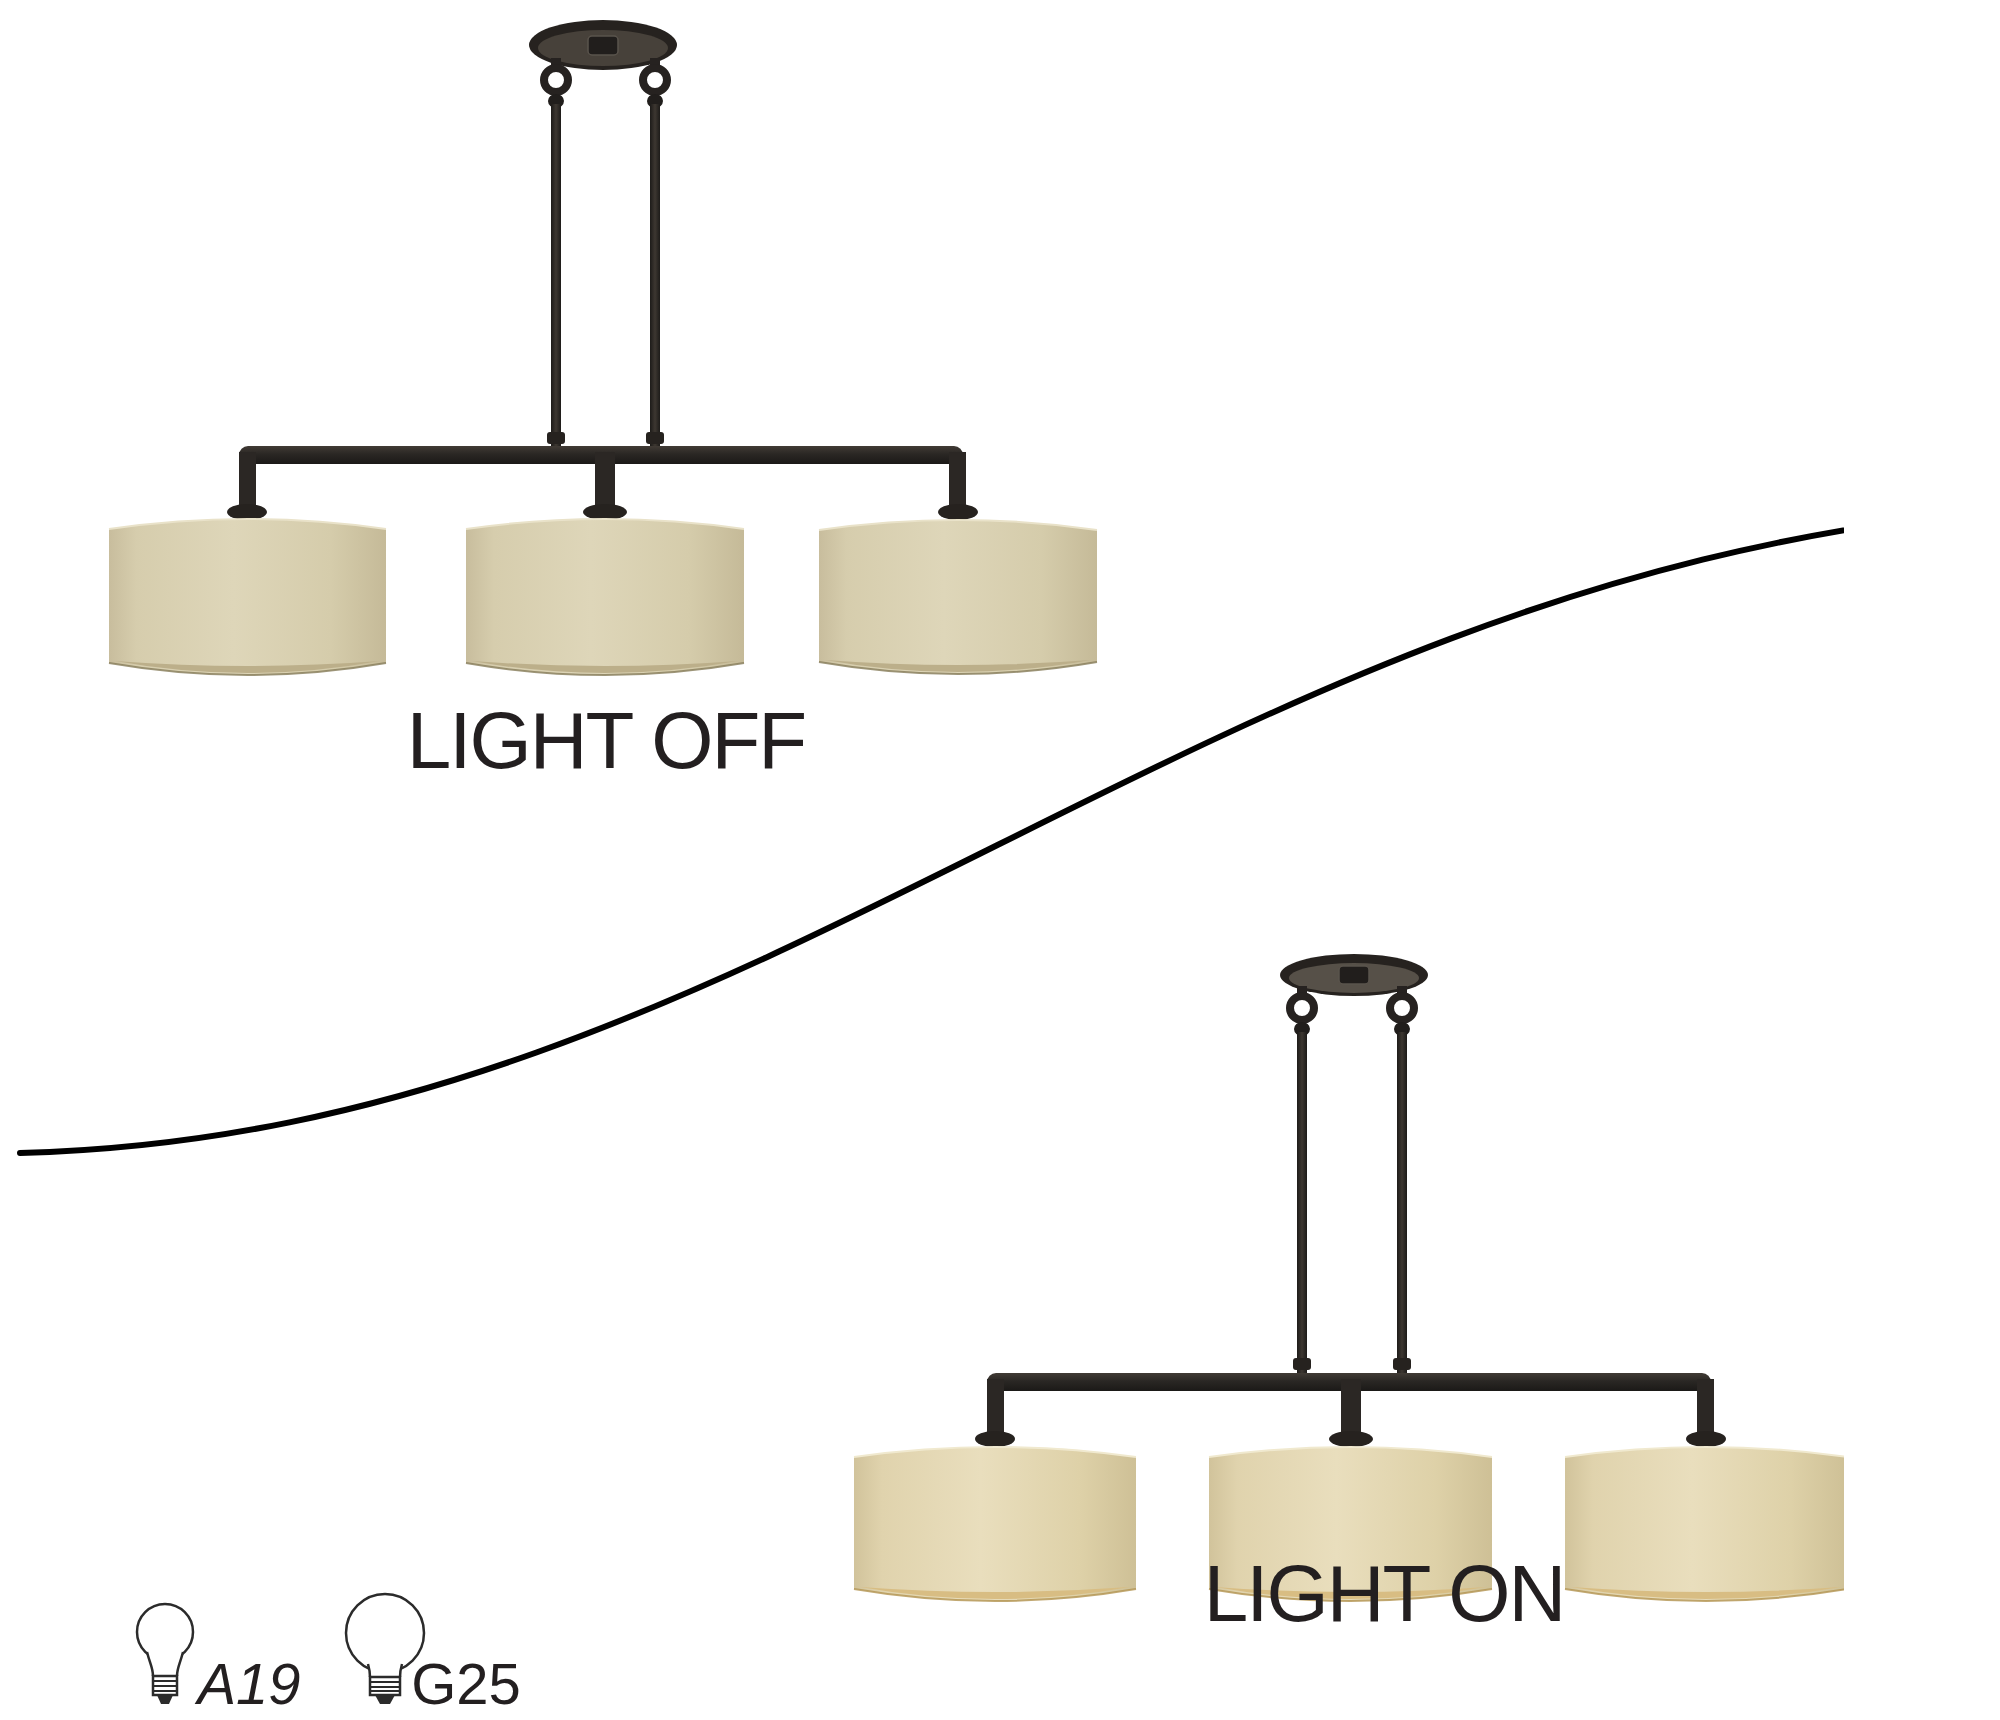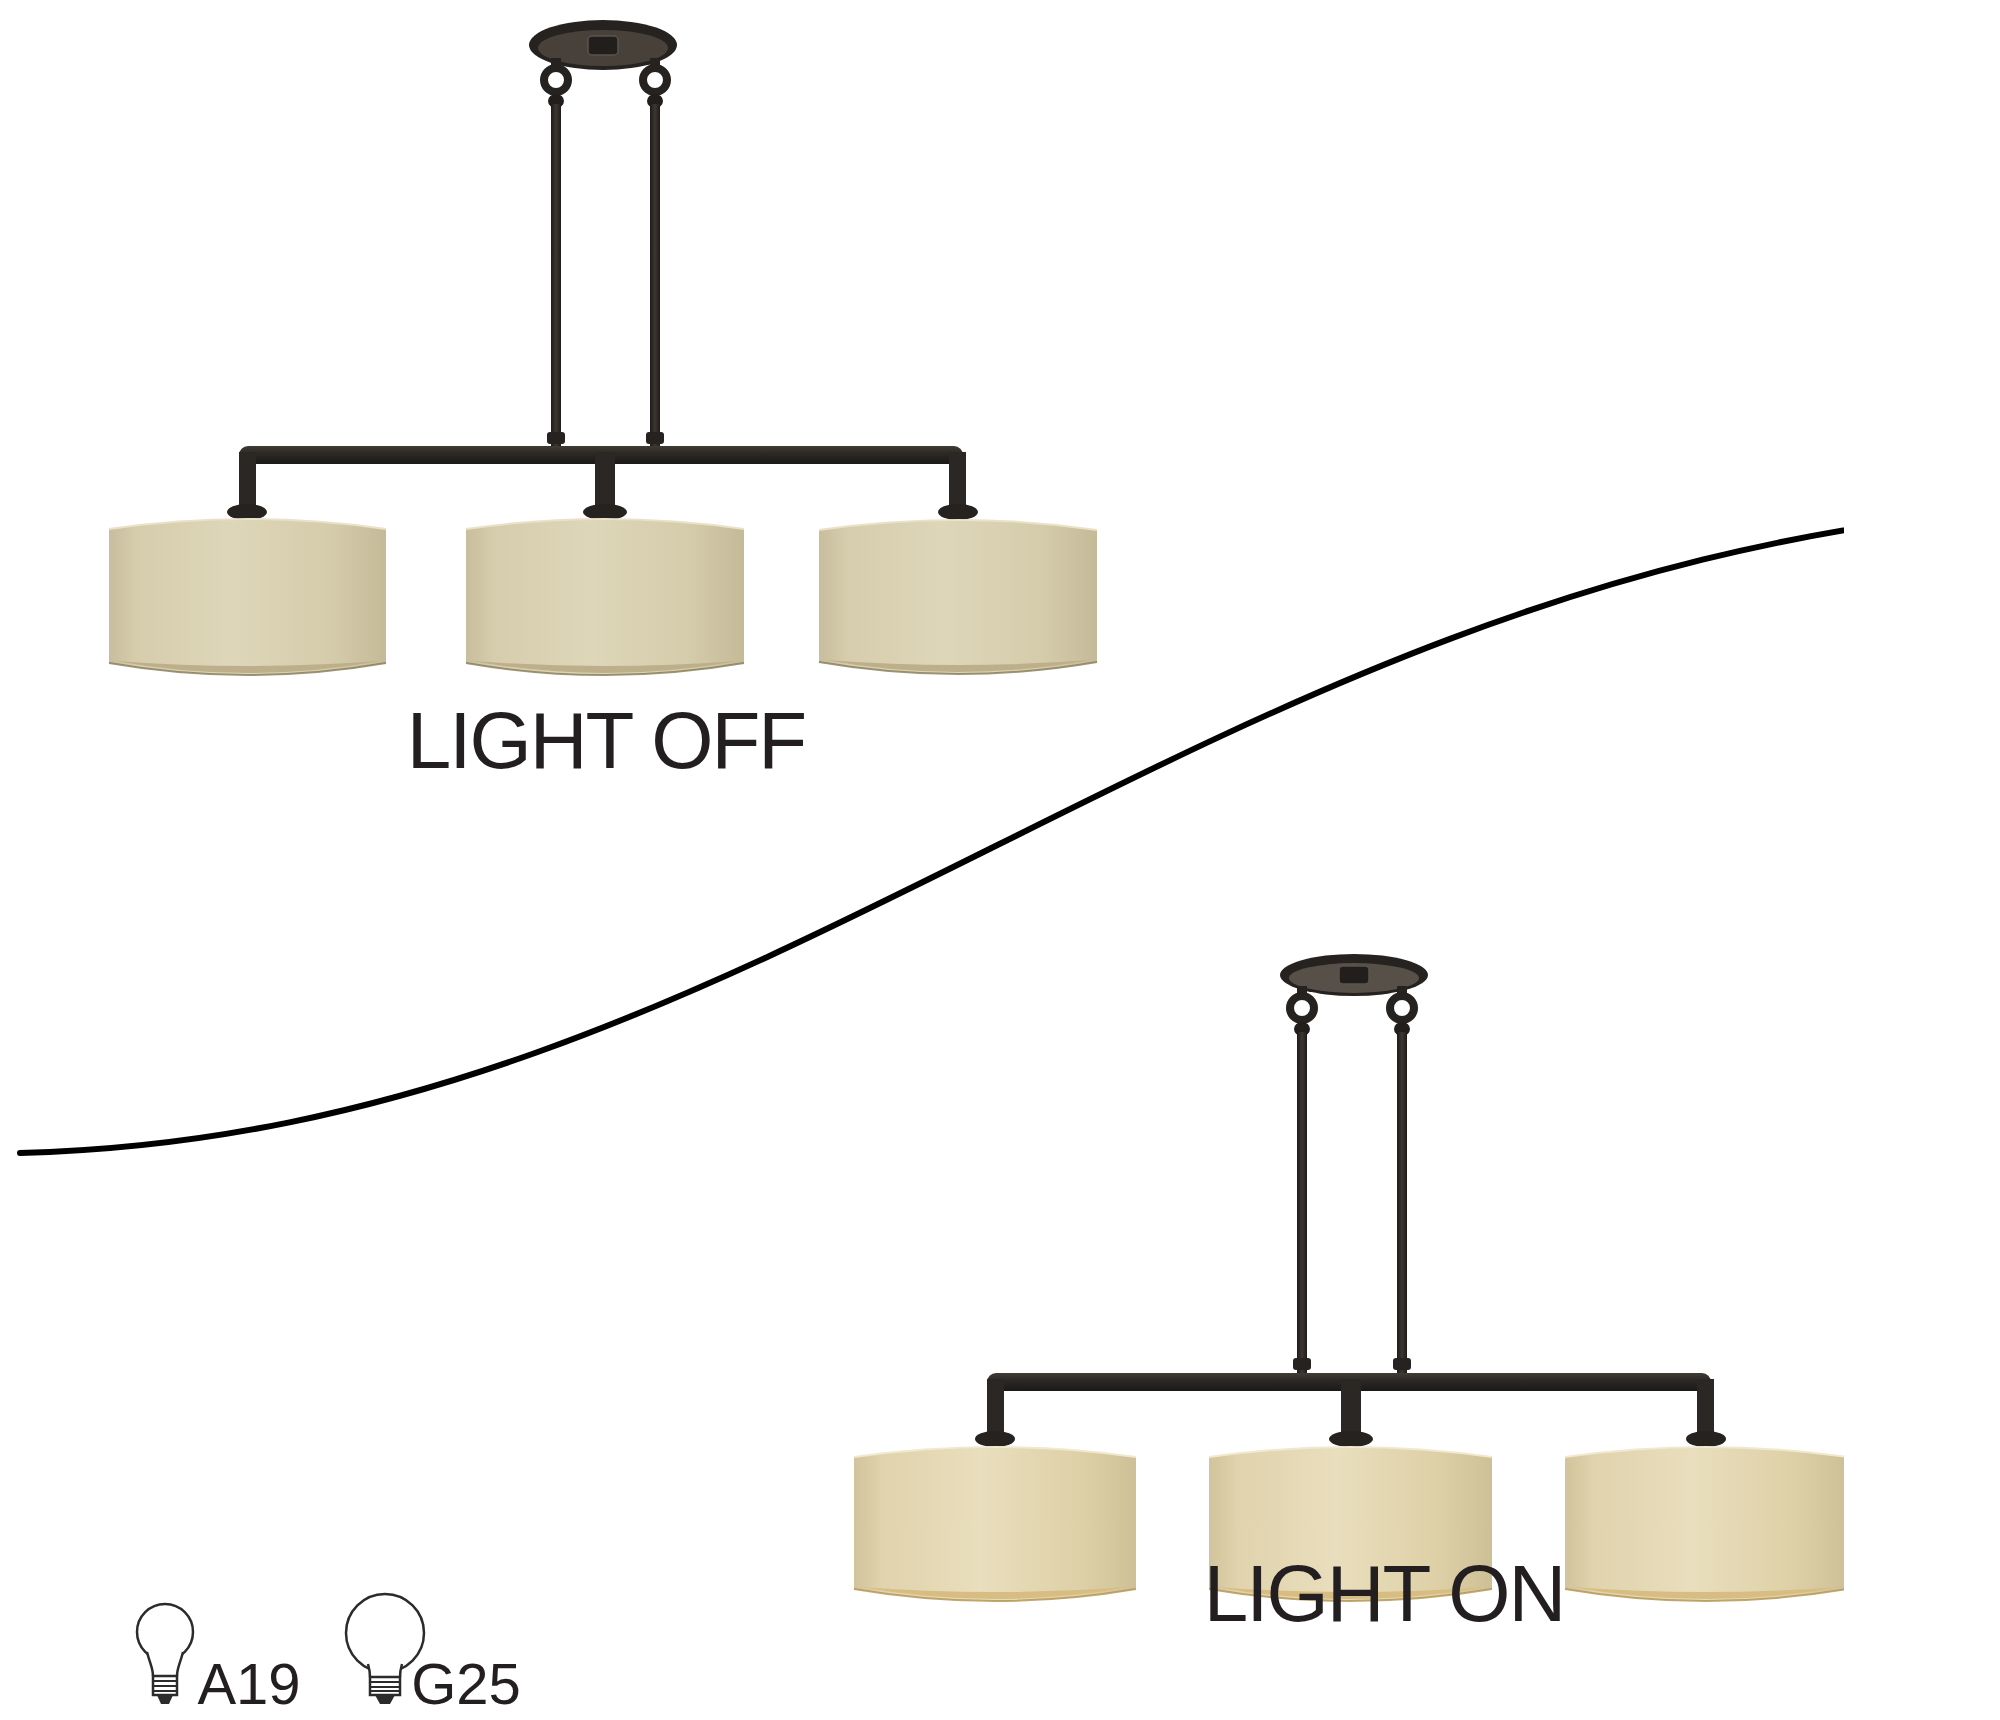--- a/index.html
+++ b/index.html
@@ -9,21 +9,21 @@
   }
   .scene{position:absolute;left:0;top:0;width:2000px;height:1720px;}
   .caption{
     position:absolute;transform:translate(-50%,-50%);
     color:#231f20;font-weight:300;white-space:nowrap;line-height:1;
   }
   .caption.big{font-size:80px;letter-spacing:-2px;}
   .caption.small{font-size:58px;letter-spacing:0;}
   .cap-off{left:606px;top:741px;}
   .cap-on{left:1384px;top:1594px;}
-  .cap-a19{left:249px;top:1684px;}
+  .cap-a19{left:249px;top:1684px;font-style:italic;}
   .cap-g25{left:466px;top:1684px;}
 </style>
 </head>
 <body>
 
 <div class="stage">
 
   <svg class="scene" viewBox="0 0 2000 1720">
     <defs>
       <linearGradient id="shadeOff" x1="0" y1="0" x2="1" y2="0">

